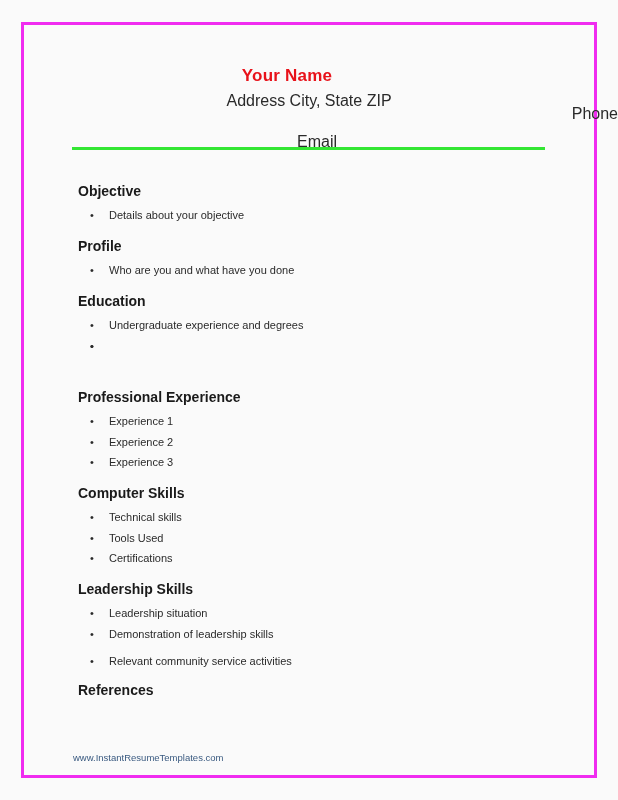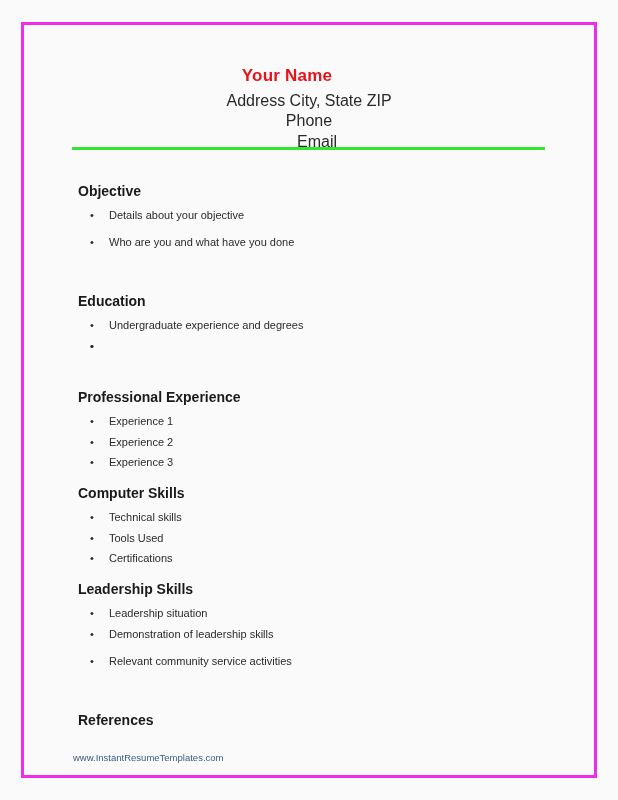--- a/index.html
+++ b/index.html
@@ -37,21 +37,21 @@
     }
     .contact {
       position: absolute;
       left: 0;
       width: 618px;
       text-align: center;
       font-size: 16px;
       color: #2a2a2a;
     }
     .contact.address { top: 92px; }
-    .contact.phone { top: 112px; }
+    .contact.phone { top: 105px; text-align: right; }
     .contact.email { top: 133px; margin-left: 8px; }
     .rule {
       position: absolute;
       left: 72px;
       top: 147px;
       width: 473px;
       height: 3px;
       background: #33e633;
     }
     .section {
@@ -104,20 +104,21 @@
 <div class="rule"></div>
 
 <div class="section" style="top:177px;">
   <h2>Objective</h2>
   <ul>
     <li><span class="bullet">•</span><span>Details about your objective</span></li>
   </ul>
 </div>
 
 <div class="section" style="top:232px;">
+  <h2>Profile</h2>
   <ul>
     <li><span class="bullet">•</span><span>Who are you and what have you done</span></li>
   </ul>
 </div>
 
 <div class="section" style="top:287px;">
   <h2>Education</h2>
   <ul>
     <li><span class="bullet">•</span><span>Undergraduate experience and degrees</span></li>
     <li><span class="bullet">•</span></li>
@@ -150,17 +151,17 @@
     <li><span class="bullet">•</span><span>Demonstration of leadership skills</span></li>
   </ul>
 </div>
 
 <div class="section" style="top:651px;">
   <ul>
     <li><span class="bullet">•</span><span>Relevant community service activities</span></li>
   </ul>
 </div>
 
-<div class="section" style="top:706px;">
+<div class="section" style="top:676px;">
   <h2>References</h2>
 </div>
 
 <div class="footer">www.InstantResumeTemplates.com</div>
 
 </body></html>

